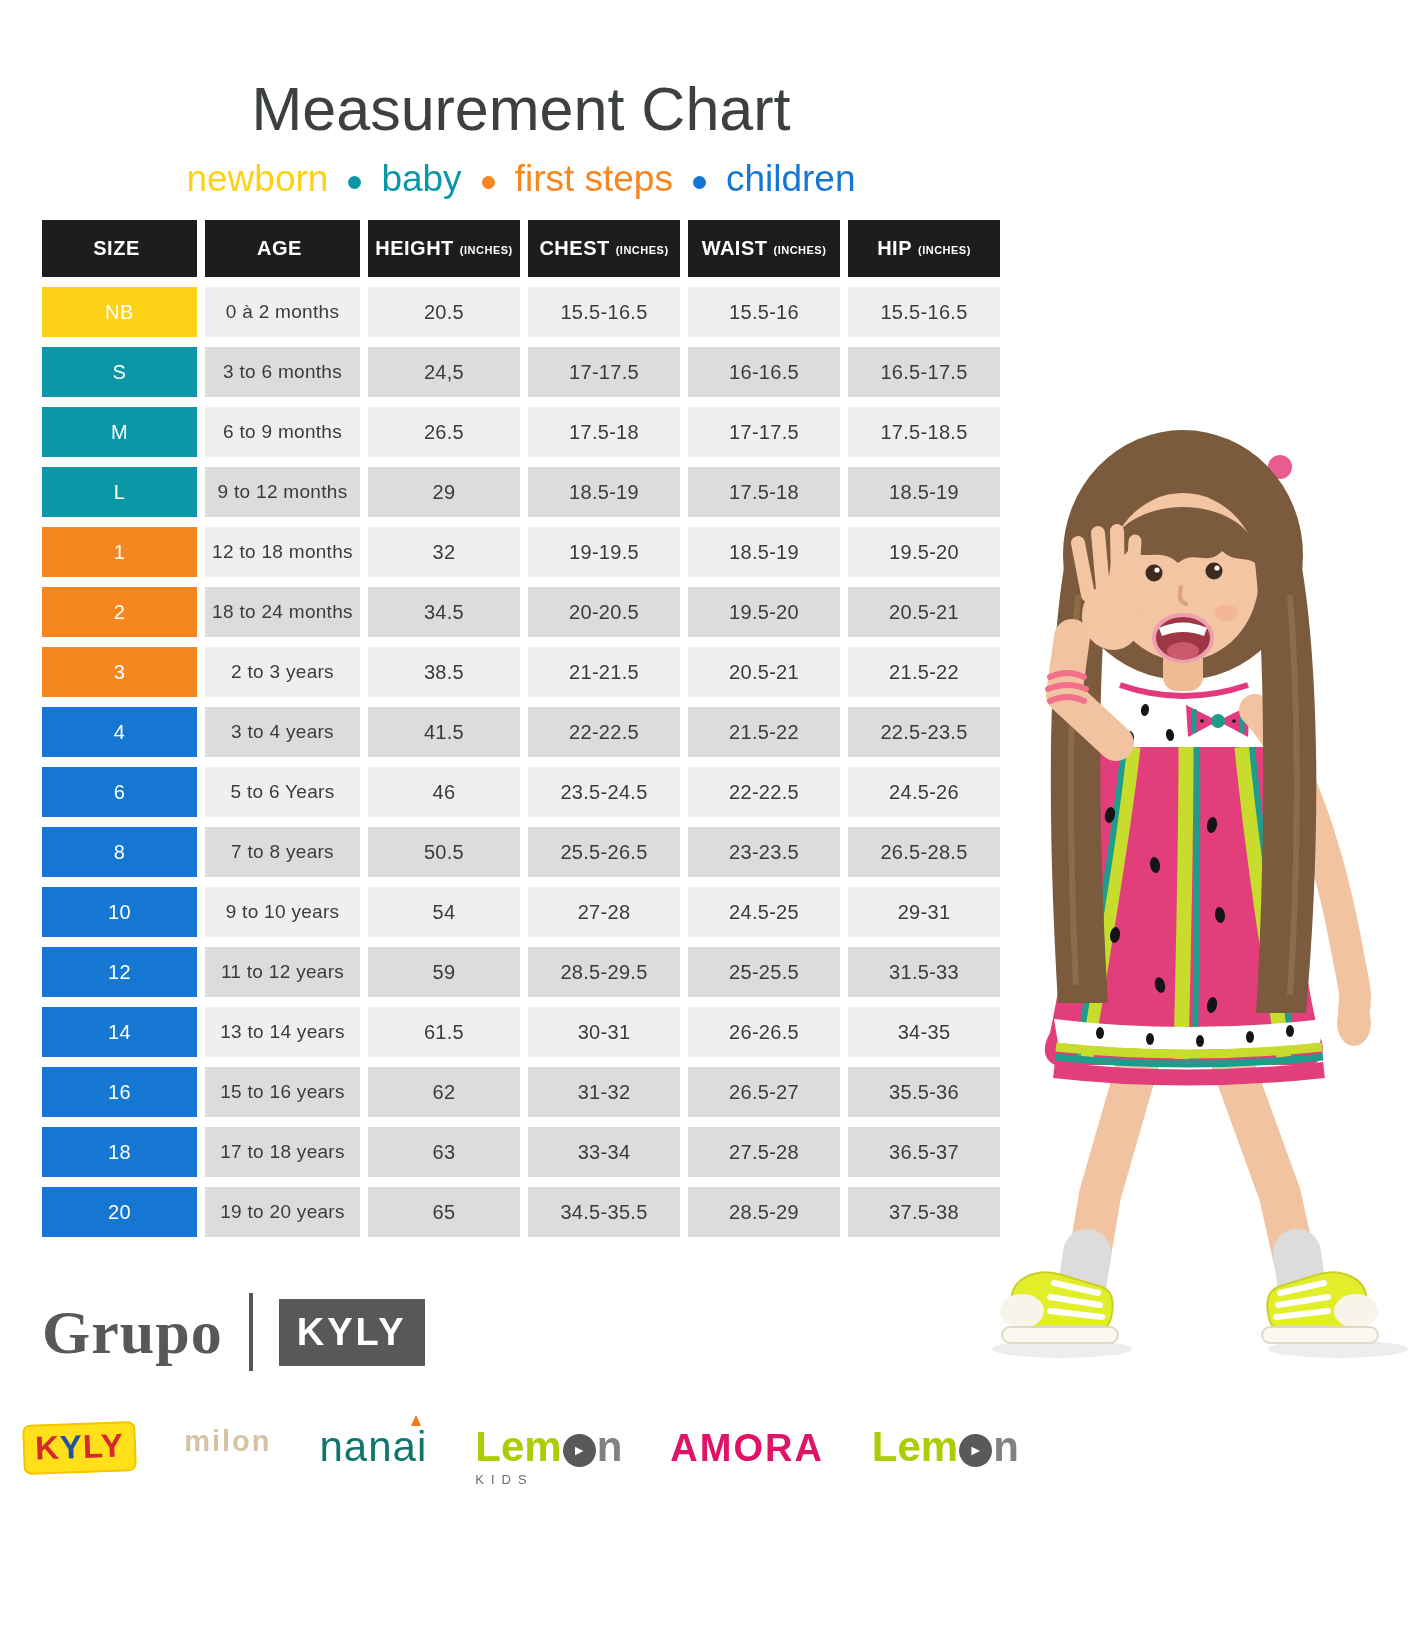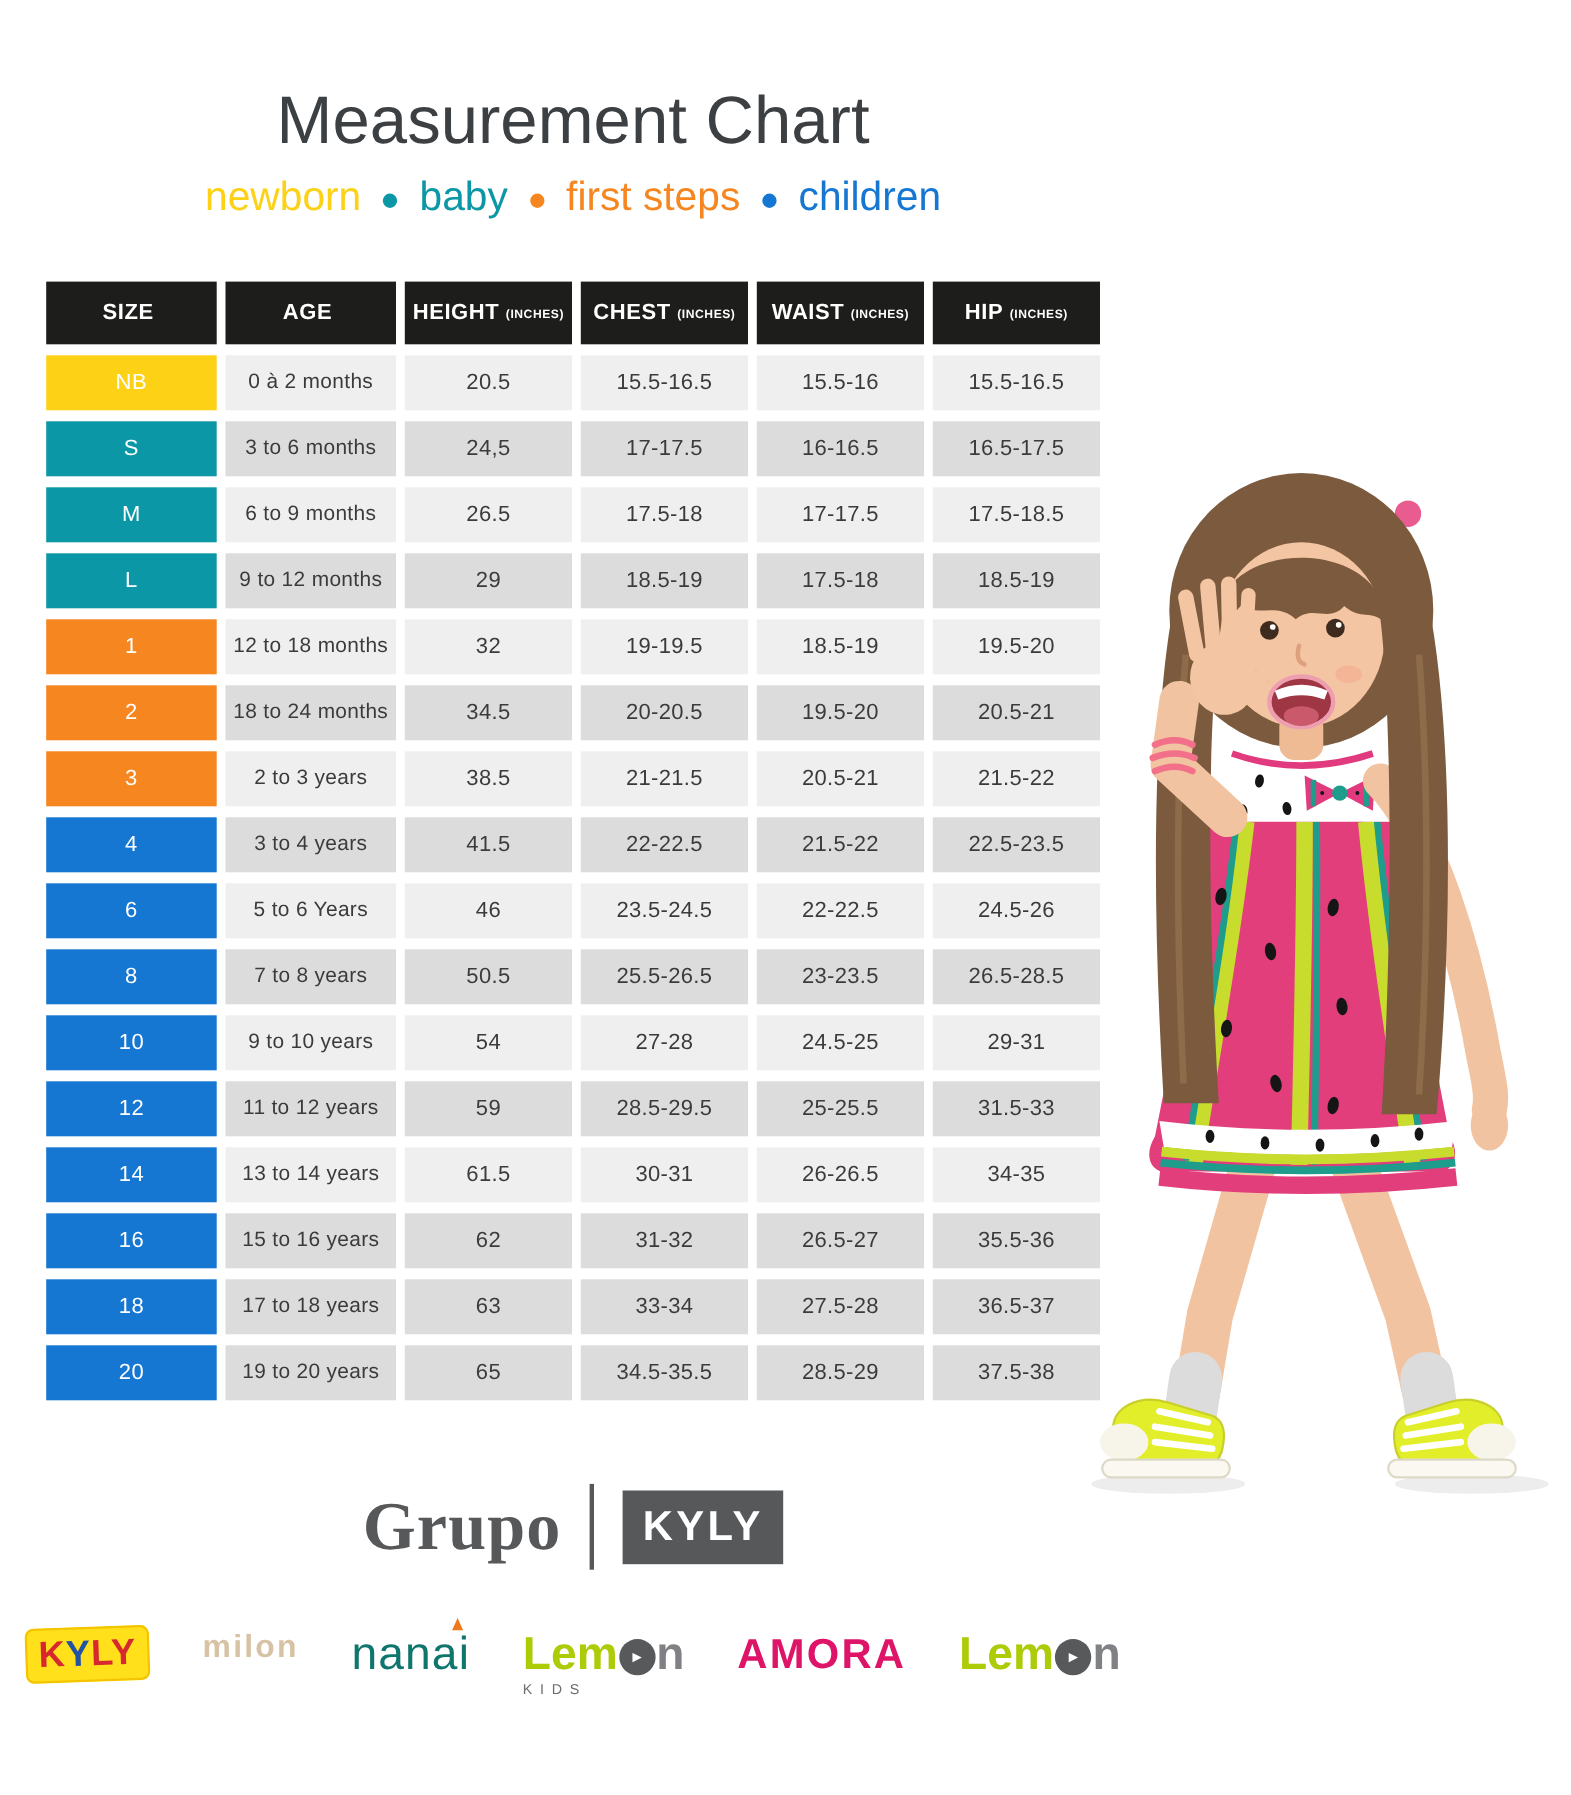--- a/index.html
+++ b/index.html
@@ -12,36 +12,36 @@
   .subtitle{margin-top:14px;display:flex;justify-content:center;align-items:center;gap:20px;font-size:37px;font-weight:500;}
   .subtitle .dot{width:13px;height:13px;border-radius:50%;flex:0 0 auto;margin-top:6px;}
   .c-newborn{color:var(--newborn);}
   .c-baby{color:var(--baby);}
   .c-first-steps{color:var(--first-steps);}
   .c-children{color:var(--children);}
   .d-baby{background:var(--baby);}
   .d-first-steps{background:var(--first-steps);}
   .d-children{background:var(--children);}
 
-  .table{margin-top:56px;}
+  .table{margin-top:20px;}
   .trow{display:grid;grid-template-columns:155px 155px 152px 152px 152px 152px;column-gap:8px;margin-bottom:10px;}
   .thead .tcell{background:var(--header-bg);color:#fff;height:57px;font-weight:700;font-size:20px;letter-spacing:0.5px;}
   .tcell{display:flex;align-items:center;justify-content:center;height:50px;}
   .thead .tcell .unit{font-size:11px;font-weight:700;margin-left:6px;letter-spacing:0.5px;margin-top:3px;}
   .size-cell{color:#ffffff;font-size:20px;font-weight:500;letter-spacing:0.5px;}
   .val-cell{color:var(--text);font-size:20px;letter-spacing:0.3px;}
   .val-cell.age{font-size:19px;}
   .g-newborn{background:var(--newborn);}
   .g-baby{background:var(--baby);}
   .g-first-steps{background:var(--first-steps);}
   .g-children{background:var(--children);}
   .s-light{background:var(--row-light);}
   .s-dark{background:var(--row-dark);}
 
-  .group-logo{margin-top:76px;display:flex;justify-content:center;align-items:center;gap:26px;}
+  .group-logo{margin-top:56px;display:flex;align-items:center;gap:26px;}
   .group-logo .grupo{font-family:"Liberation Serif",serif;font-size:62px;font-weight:700;color:#57585a;letter-spacing:1px;}
   .group-logo .divider{width:4px;height:78px;background:#57585a;}
   .group-logo .kyly-box{background:#57585a;color:#ffffff;font-size:38px;font-weight:700;letter-spacing:3px;padding:12px 18px;transform:rotate(0.0deg);}
 
   .brands{margin-top:52px;display:flex;justify-content:center;align-items:flex-start;gap:48px;}
   .brand-kyly{background:#ffe01b;border-radius:8px;padding:5px 12px 7px 12px;transform:rotate(-2deg);box-shadow:0 0 0 2px #f4c400 inset;font-weight:700;font-size:33px;letter-spacing:1px;}
   .brand-kyly .lr{color:#d7282f;}
   .brand-kyly .lb{color:#2253a3;}
   .brand-milon{color:#d7c3a4;font-size:29px;font-weight:700;letter-spacing:2px;margin-top:2px;}
   .brand-nanai{position:relative;color:#0f766e;font-size:42px;font-weight:400;letter-spacing:1px;}

